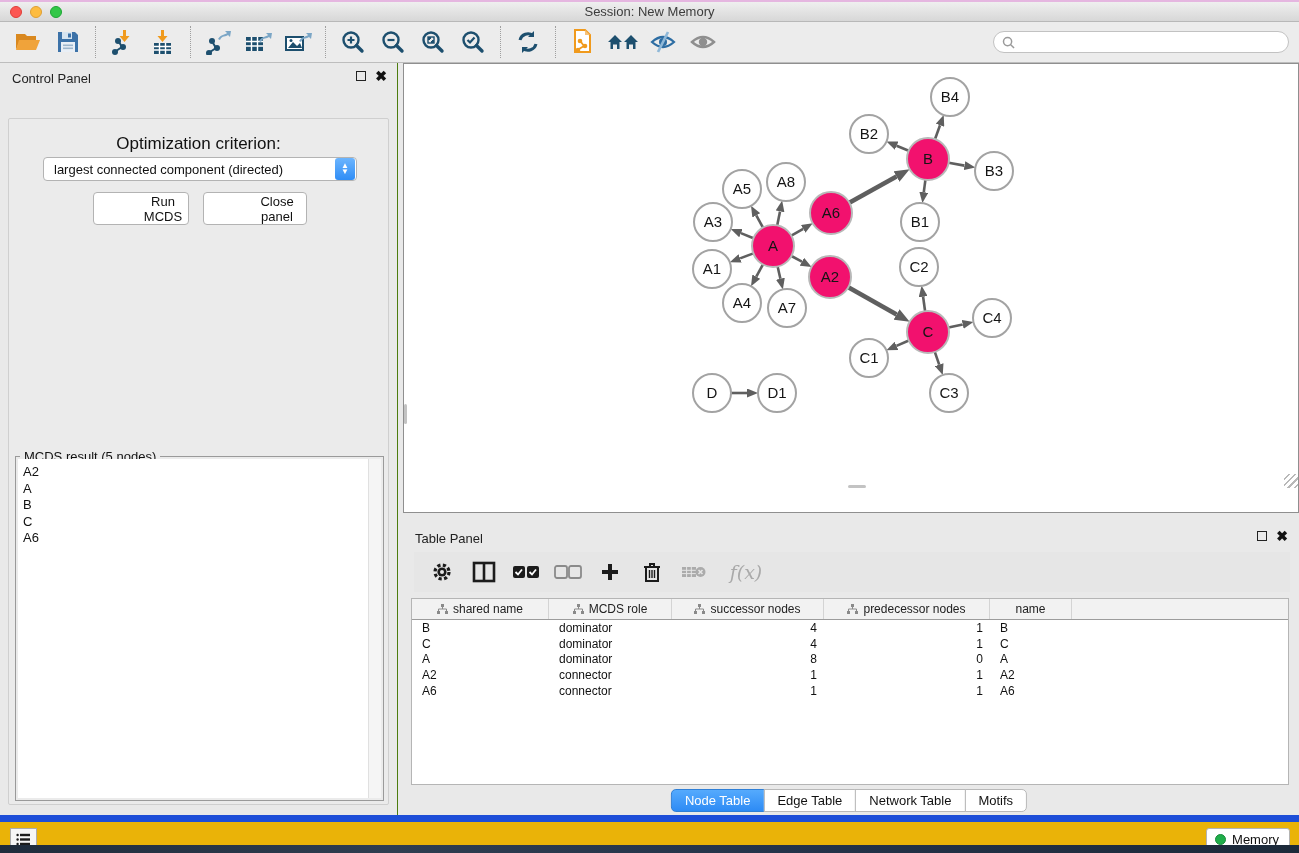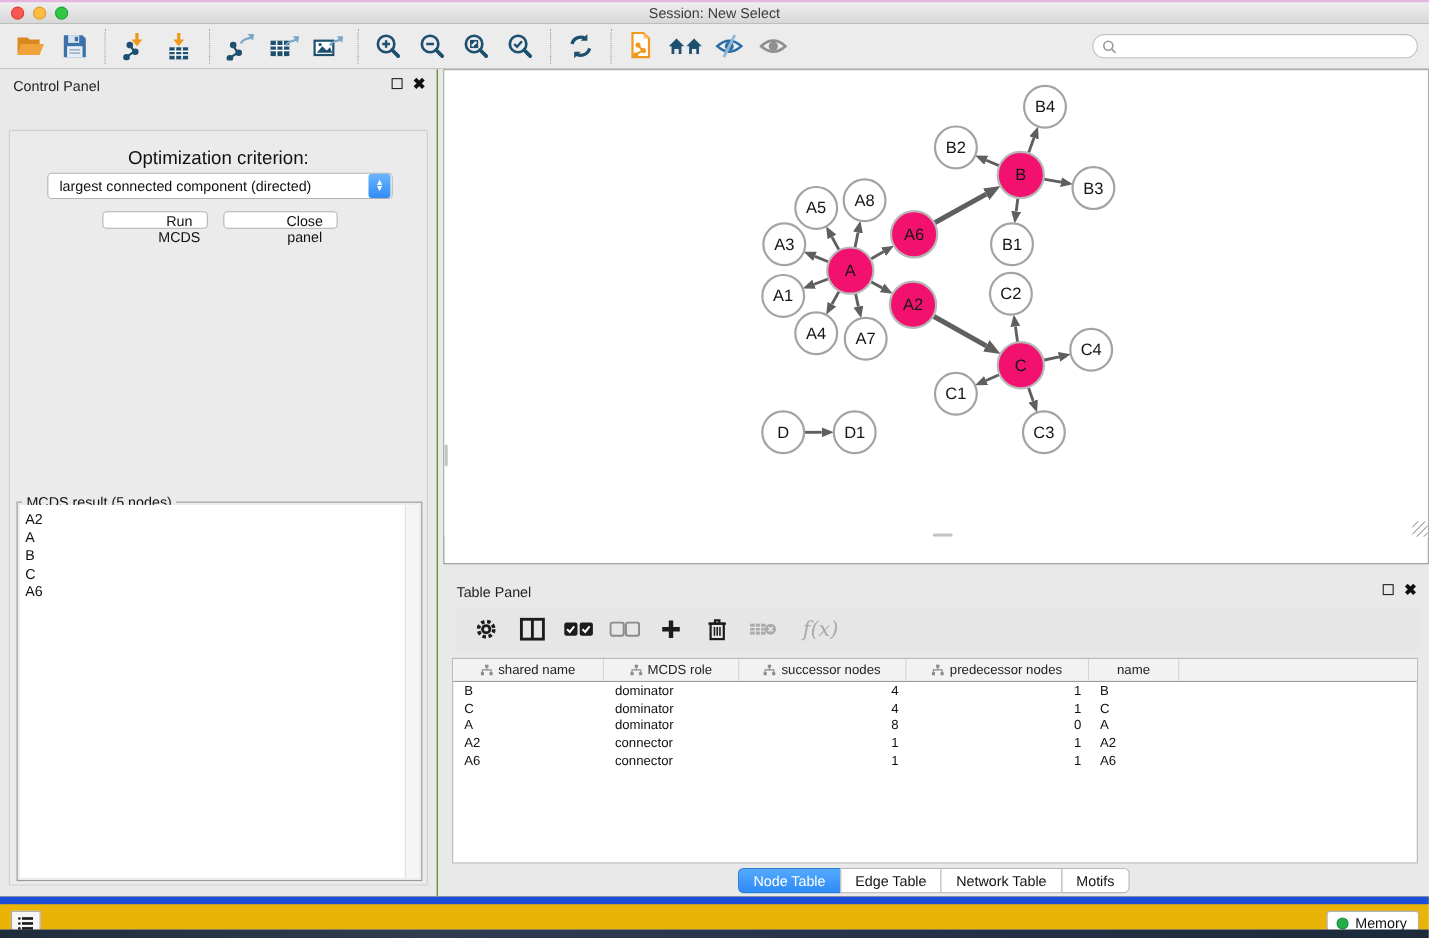--- a/index.html
+++ b/index.html
@@ -61,21 +61,21 @@
     display:flex; align-items:center; cursor:pointer;
   }
   .criterion-select .sel-text { flex:1; font-size:13px; padding-left:10px; color:#111; white-space:nowrap; }
   .sel-stepper {
     width:20px; height:22px; margin-right:1px; border-radius:3px;
     background:linear-gradient(#6cb5fe,#2f8df6); display:flex; flex-direction:column;
     align-items:center; justify-content:center; color:#fff; font-size:8px; line-height:6px;
   }
   .cp-buttons { position:absolute; top:73px; left:0; width:100%; }
   .cp-btn {
-    position:absolute; height:16px; background:#fff; border:1px solid #b3b3b3; border-radius:4px;
+    position:absolute; height:33px; background:#fff; border:1px solid #b3b3b3; border-radius:4px;
     font-family:"Liberation Sans",sans-serif; font-size:13px; color:#111; cursor:pointer;padding-left:44px;
   }
   .run-btn { left:84px; width:96px; }
   .closep-btn { left:194px; width:104px; }
   .result-group { position:absolute; left:6px; top:337px; width:369px; height:345px; border:1px solid #9a9a9a; }
   .result-legend {
     position:absolute; top:-8px; left:4px; background:#ebebeb; padding:0 4px; font-size:13px; color:#111;
   }
   .result-list { position:absolute; inset:2px; background:#fff; overflow:hidden; padding:5px 0 0 5px; }
   .result-item { font-size:13px; line-height:16.5px; color:#111; }
@@ -142,21 +142,21 @@
 <body>
 
 <div class="app">
 
   <div class="mac-titlebar">
     <div class="lights">
       <span class="light red"></span>
       <span class="light yellow"></span>
       <span class="light green"></span>
     </div>
-    <span class="title">Session: New Select</span>
+    <span class="title">Session: New Memory</span>
   </div>
 
   <div class="toolbar">
     <button class="tbtn">
       <svg width="28" height="24" viewBox="0 0 28 24">
         <path d="M2 4h9l2 2h9v4H6L2 20z" fill="#d9881f"></path>
         <path d="M5 10h21l-4 10H2z" fill="#f0a33a"></path>
       </svg>
     </button>
     <button class="tbtn">

